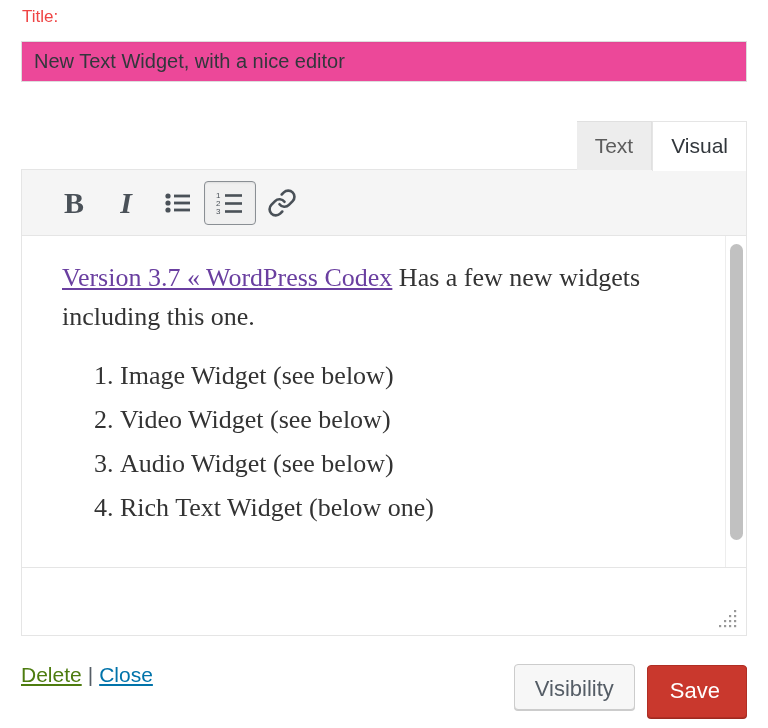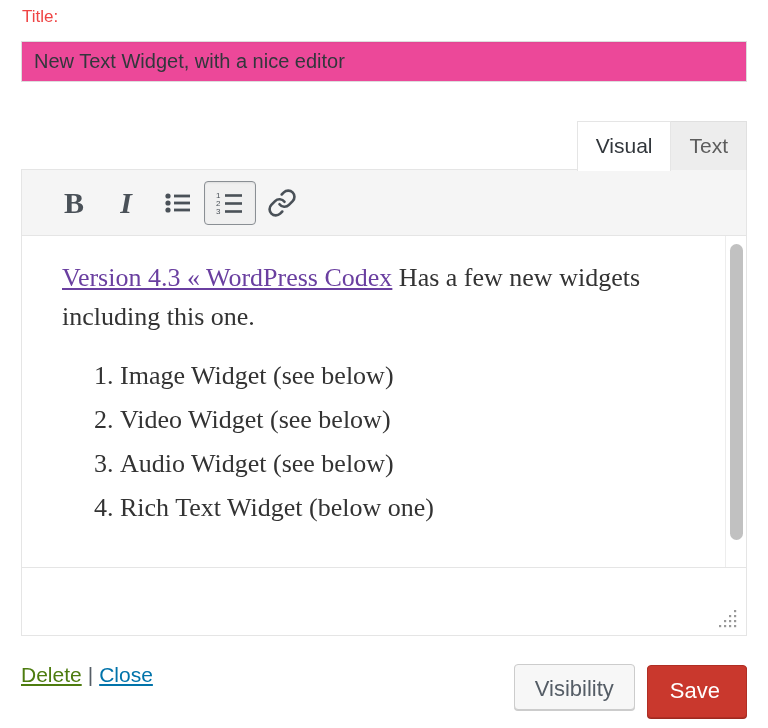--- a/index.html
+++ b/index.html
@@ -267,25 +267,25 @@
 </head>
 <body>
 
 <div class="widget-root">
 
   <div class="title-label">Title:</div>
 
   <input class="title-input" type="text" value="New Text Widget, with a nice editor" placeholder="Title" style="">
 
   <div class="tabs">
+    <div class="tab inactive">
+      <span>Text</span>
+    </div>
     <div class="tab active">
       <span>Visual</span>
-    </div>
-    <div class="tab inactive">
-      <span>Text</span>
     </div>
   </div>
 
   <div class="editor-wrap">
 
     <div class="toolbar">
 
       <div class="tb-btn">
         <span class="glyph-b">B</span>
       </div>
@@ -320,21 +320,21 @@
         <svg width="30" height="30" viewBox="0 0 24 24" fill="none" stroke="#4a5158" stroke-width="2.1" stroke-linecap="round" stroke-linejoin="round">
           <path d="M10 13a5 5 0 0 0 7.54.54l3-3a5 5 0 0 0-7.07-7.07l-1.72 1.71"></path>
           <path d="M14 11a5 5 0 0 0-7.54-.54l-3 3a5 5 0 0 0 7.07 7.07l1.71-1.71"></path>
         </svg>
       </div>
 
     </div>
 
     <div class="content-area">
       <div class="content-inner">
-        <p><a class="content-link" href="#">Version 4.3 « WordPress Codex</a><span> Has a few new widgets including this one.</span></p>
+        <p><a class="content-link" href="#">Version 3.7 « WordPress Codex</a><span> Has a few new widgets including this one.</span></p>
         <ol>
           <li>Image Widget (see below)</li>
           <li>Video Widget (see below)</li>
           <li>Audio Widget (see below)</li>
           <li>Rich Text Widget (below one)</li>
         </ol>
       </div>
       <div class="scroll-track">
         <div class="scroll-thumb"></div>
       </div>

